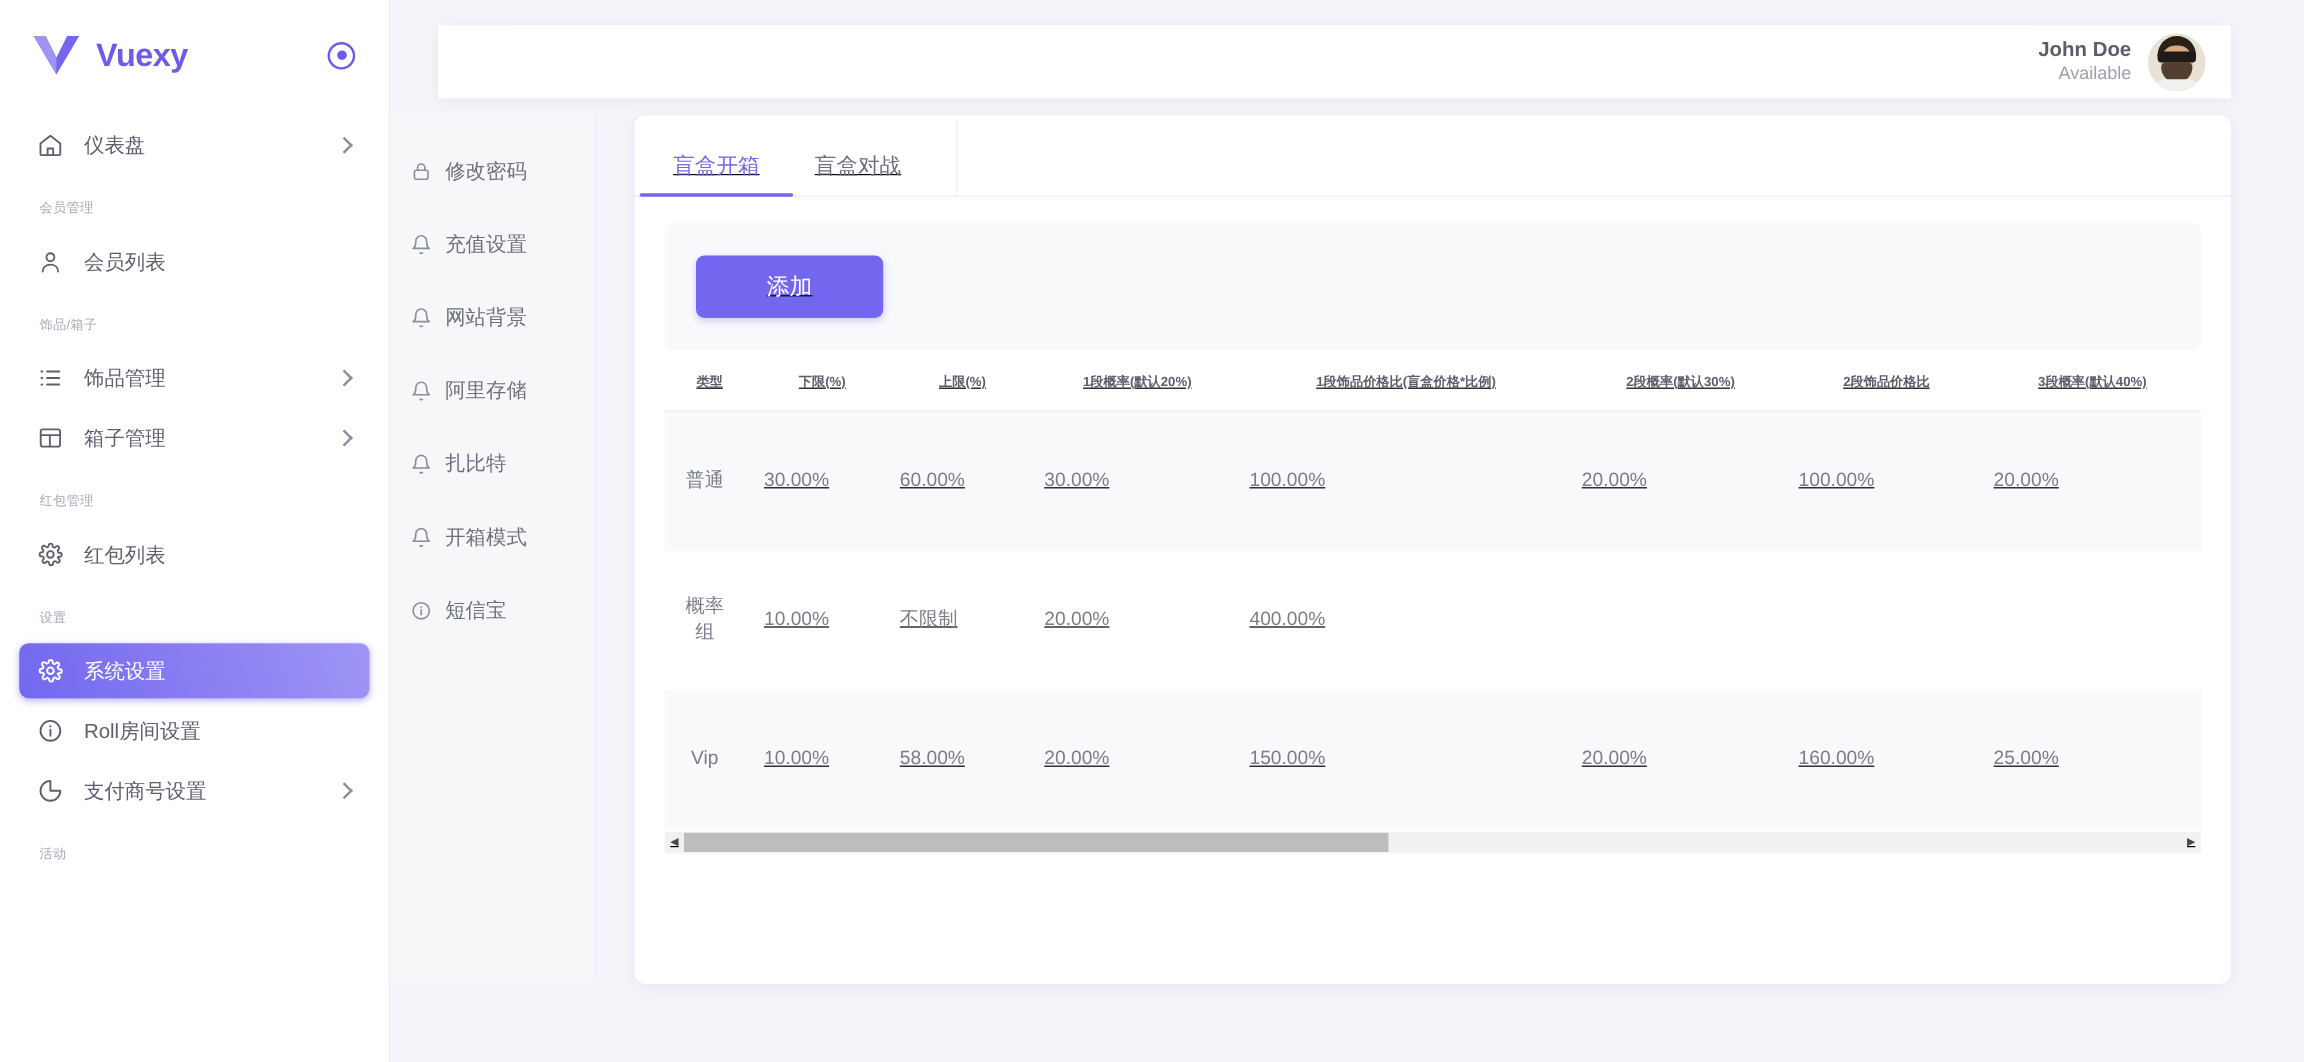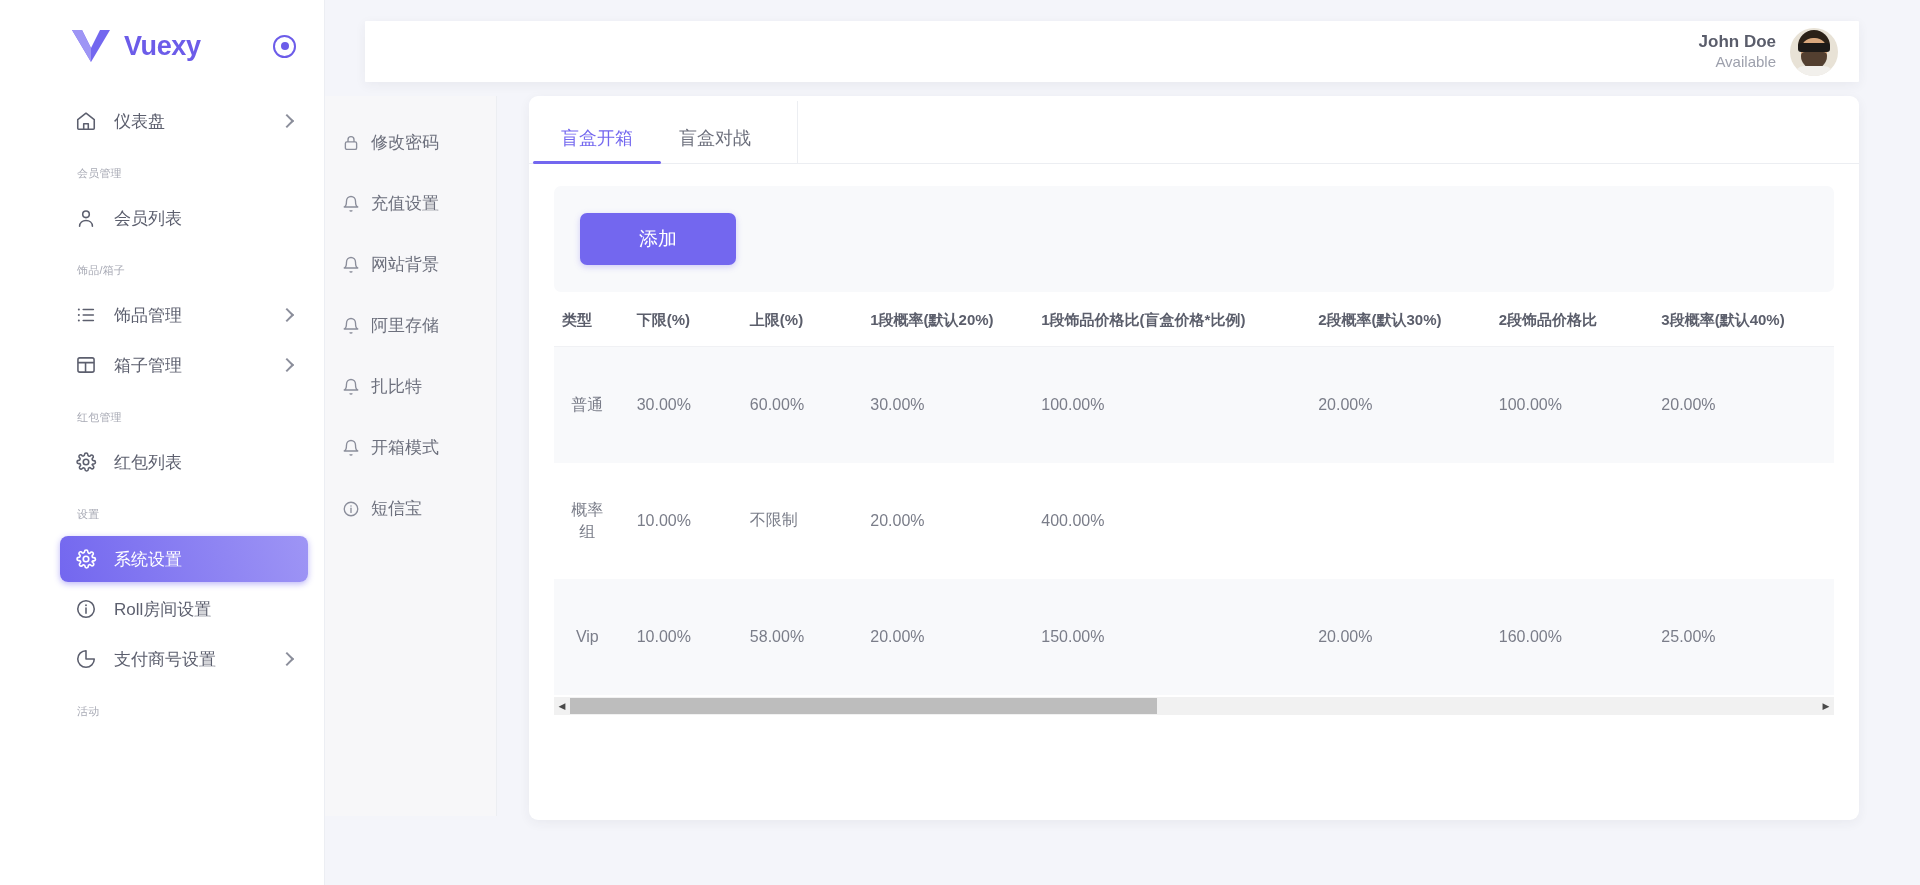--- a/index.html
+++ b/index.html
@@ -15,21 +15,20 @@
   
   .sidebar {
     position: absolute;
     left: 0; top: 0;
     width: 325px;
     height: 885px;
     background: #ffffff;
     border-right: 1px solid #eceef3;
     overflow: hidden;
     z-index: 30;
-    padding-left: 44px;
   }
   .brand {
     display: flex;
     align-items: center;
     height: 92px;
     padding: 0 28px 0 26px;
   }
   .brand-logo { width: 42px; height: 36px; flex: none; }
   .brand-name {
     font-size: 27px;
@@ -158,20 +157,21 @@
   
   .content-card {
     position: absolute;
     left: 529px; top: 96px;
     width: 1330px; height: 724px;
     background: #fff;
     border-radius: 9px;
     box-shadow: 0 3px 12px 0 rgba(47,43,61,0.06);
     z-index: 11;
     overflow: hidden;
+    text-decoration: underline;
   }
 
   .tabs {
     display: flex;
     align-items: flex-end;
     height: 68px;
     padding: 0 26px;
     border-bottom: 1px solid #eceef2;
   }
   .tab {
@@ -224,24 +224,24 @@
   .table-wrap {
     margin-top: 2px;
     position: relative;
   }
   table.grid {
     width: 100%;
     border-collapse: collapse;
     table-layout: fixed;
   }
   table.grid th {
-    font-size: 15px;
+    font-size: 11px;
     font-weight: bold;
     color: #5b5e6b;
-    text-align: left;
+    text-align: center;
     padding: 17px 8px 16px 8px;
     white-space: nowrap;
     background: #fff;
     border-bottom: 1px solid #f0f1f4;
   }
   table.grid td {
     font-size: 16px;
     color: #7a7d89;
     padding: 8px;
     vertical-align: middle;

